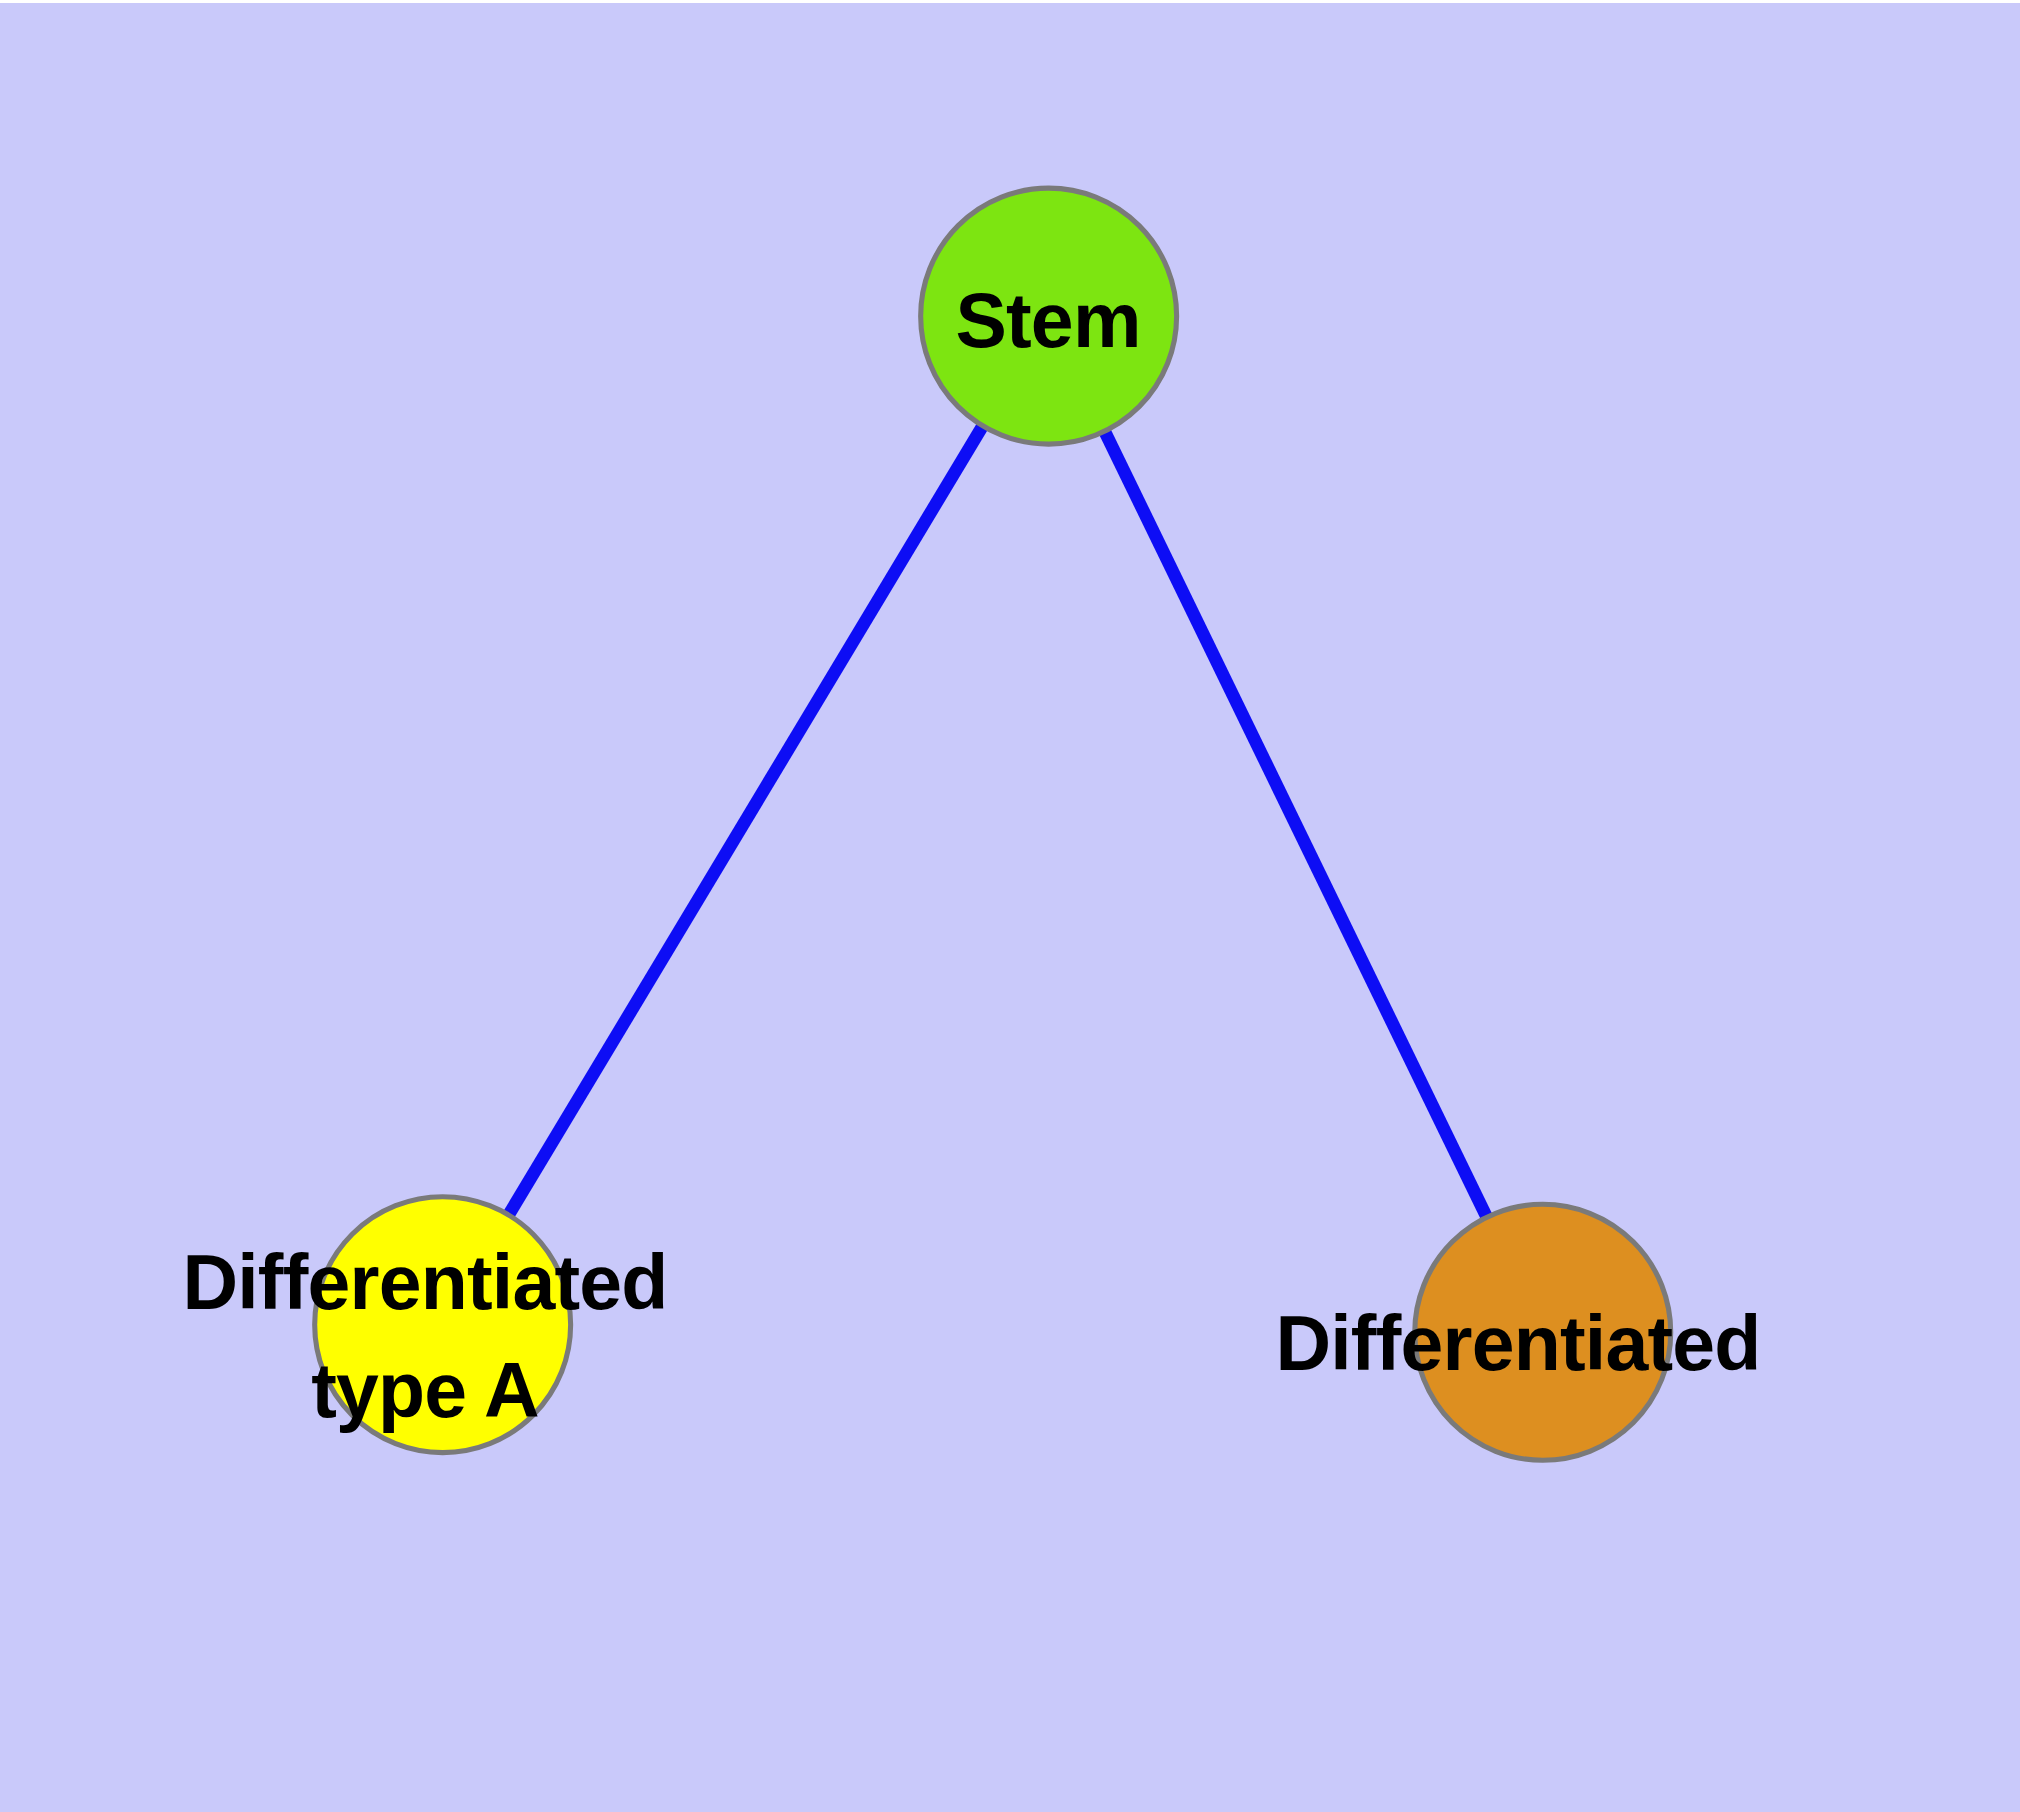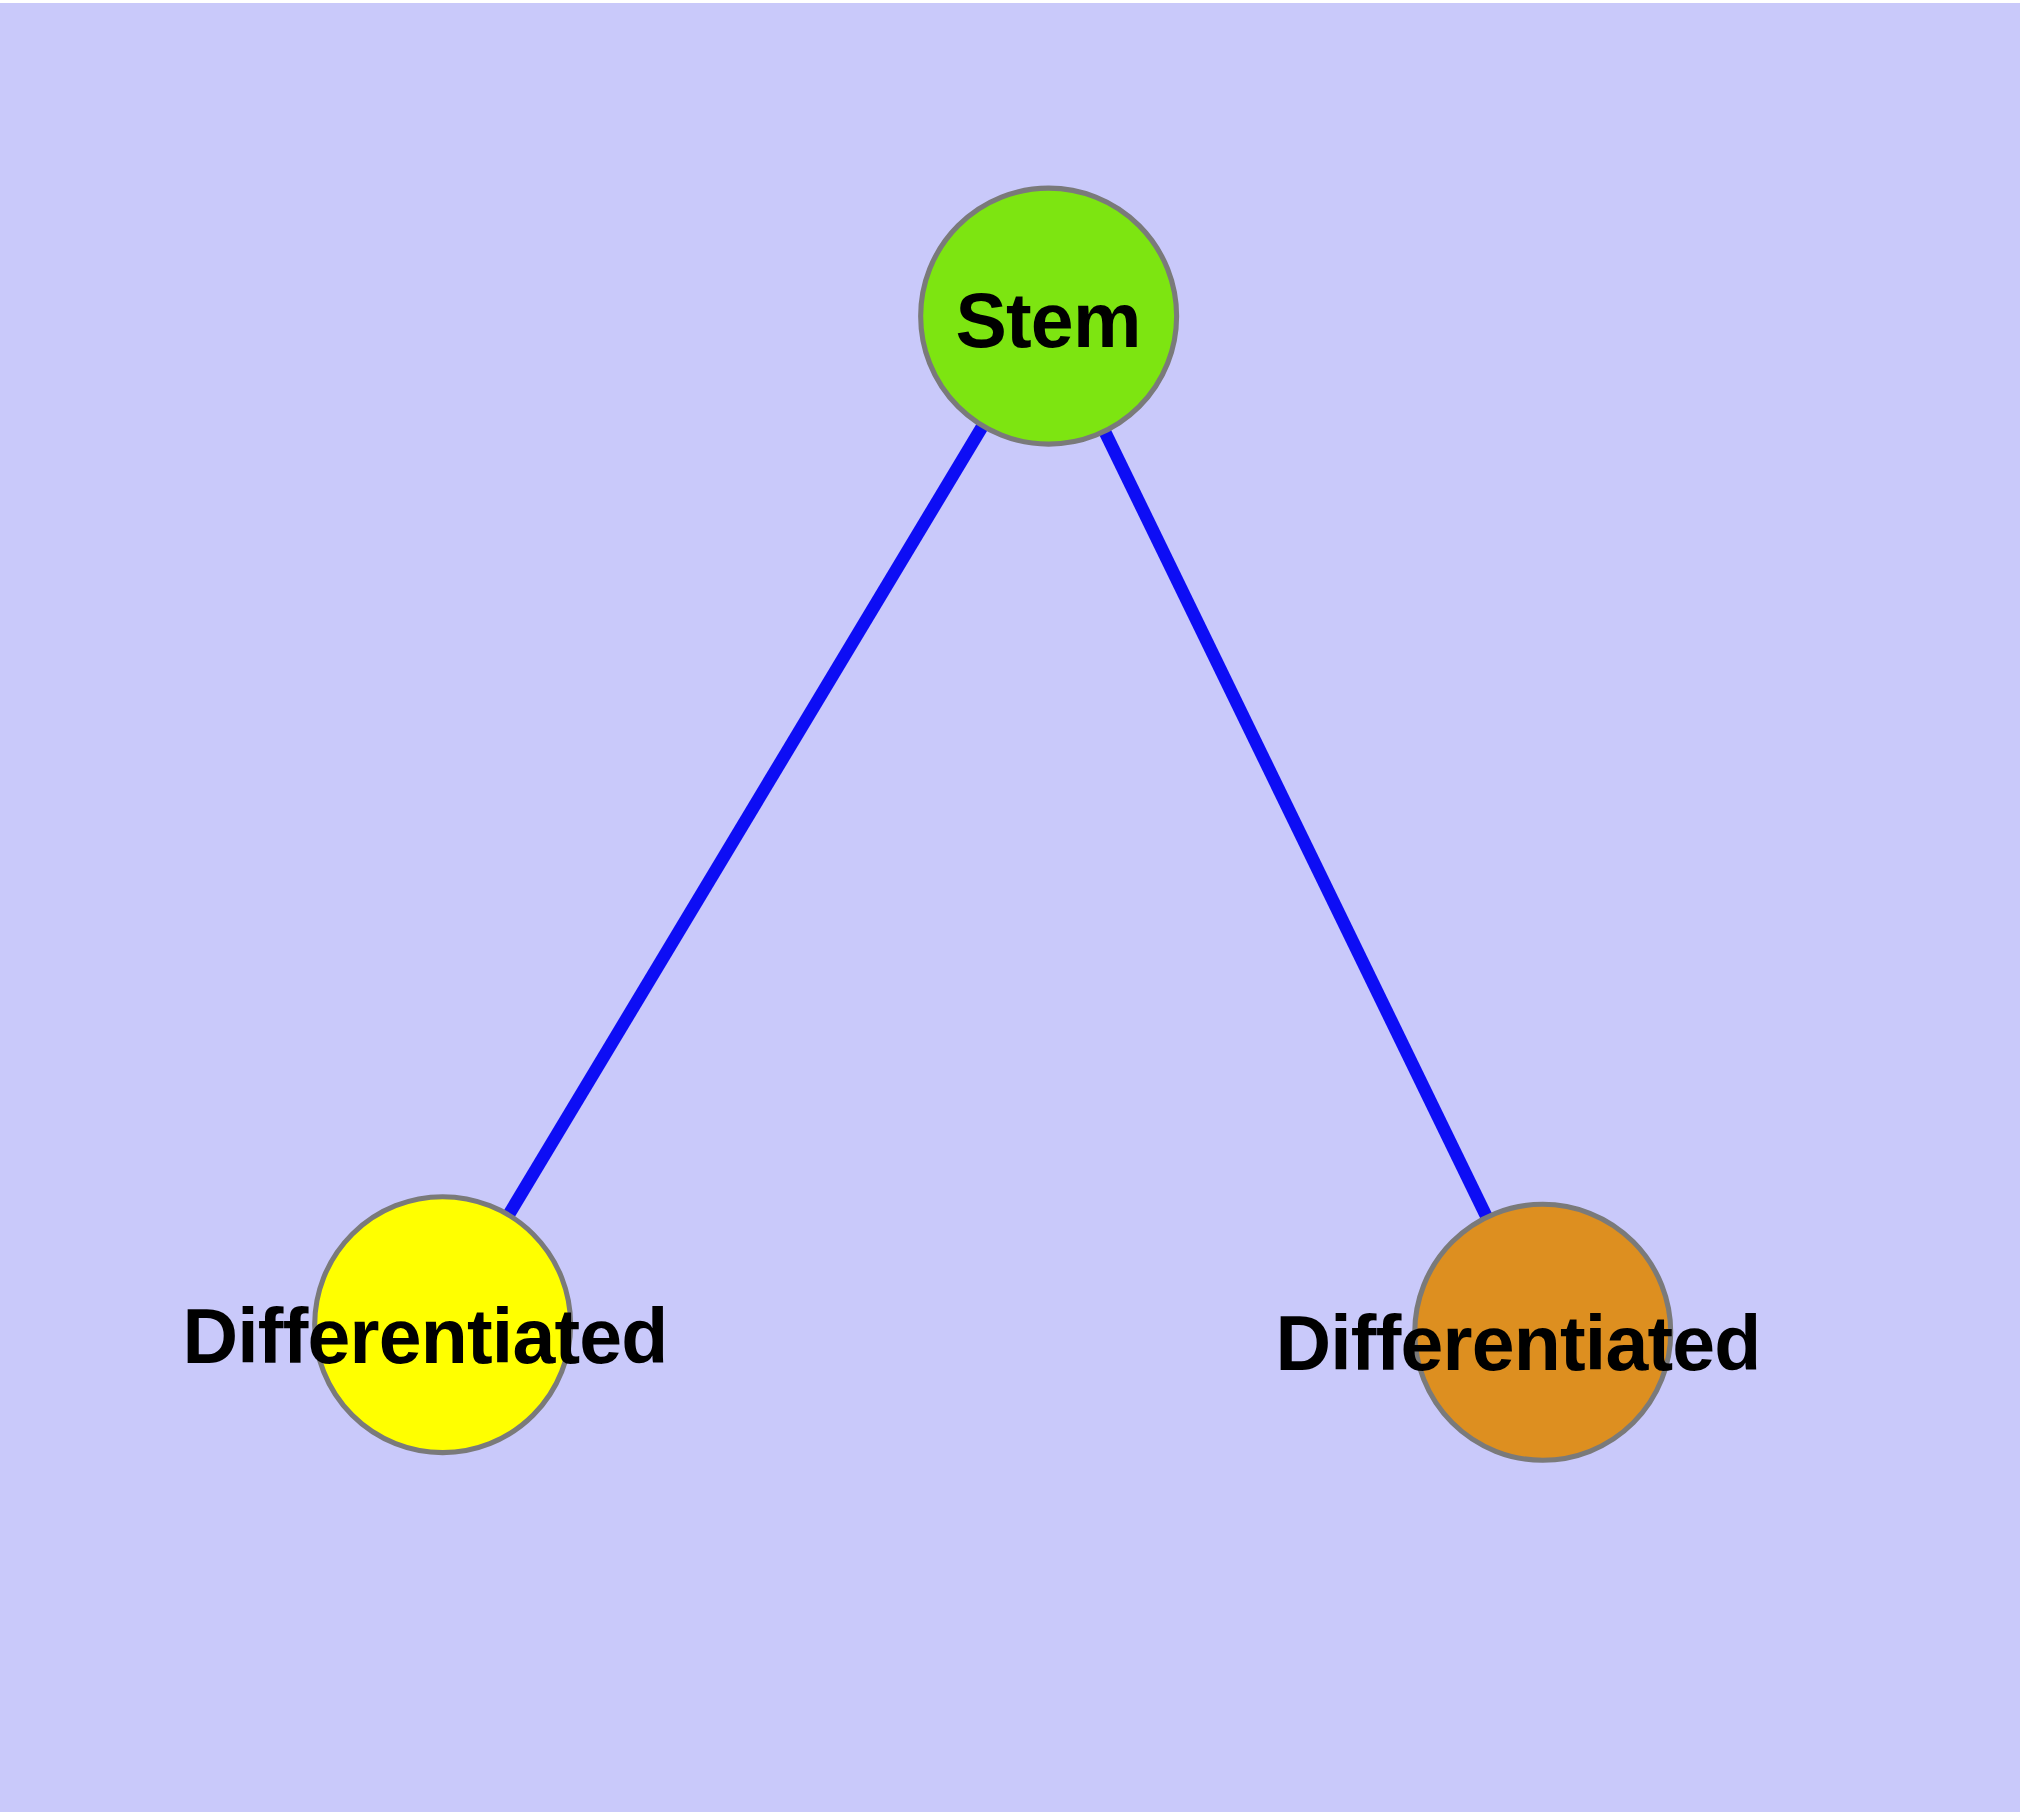--- a/index.html
+++ b/index.html
@@ -64,19 +64,20 @@
 
     <circle cx="1237" cy="373" r="151" stroke-width="6" stroke="#7a7a7a" fill="#7de511"></circle>
     <circle cx="522" cy="1563" r="151" stroke-width="6" stroke="#7a7a7a" fill="#ffff00"></circle>
     <circle cx="1820" cy="1572" r="151" stroke-width="6" stroke="#7a7a7a" fill="#dd8f20"></circle>
   </svg>
 
   <div class="node-label label-stem">Stem</div>
 
   <div class="node-label label-difa">
     <span class="line">Differentiated</span>
+    <span class="line">type A</span>
   </div>
 
   <div class="node-label label-difb">
     <span class="line">Differentiated</span>
   </div>
 </div>
 
 
 </body></html>

